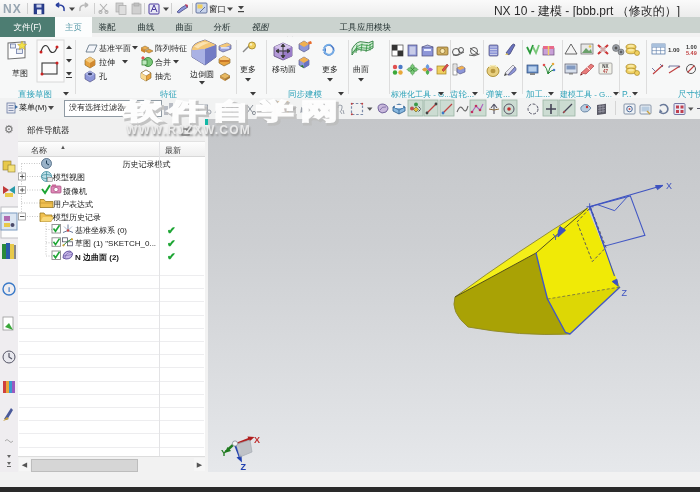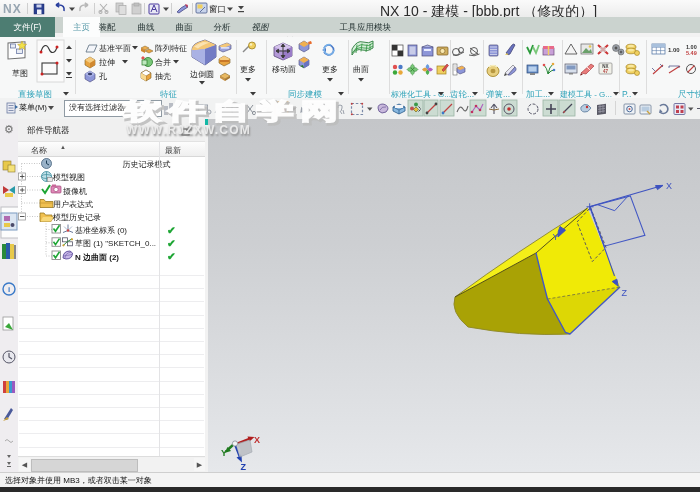--- a/index.html
+++ b/index.html
@@ -3,26 +3,26 @@
 <meta charset="utf-8">
 <style>
   html,body{margin:0;padding:0;}
   #app{position:relative;width:700px;height:492px;overflow:hidden;
        font-family:"Liberation Sans",sans-serif;background:#f2f2f2;
        -webkit-font-smoothing:antialiased;}
   .ab{position:absolute;}
   
   #titlebar{left:0;top:0;width:700px;height:17px;background:linear-gradient(#fafafa,#ececec);border-bottom:1px solid #dcdcdc;}
   #nxlogo{left:3px;top:2px;font-size:12px;font-weight:bold;color:#97a5b1;letter-spacing:1px;}
-  #apptitle{left:380px;top:3px;width:300px;font-size:14px;color:#2b2b2b;text-align:left;text-decoration:underline;}
+  #apptitle{left:380px;top:3px;width:300px;font-size:12px;color:#2b2b2b;text-align:right;}
   .dn{top:6px;width:0;height:0;border-left:3px solid transparent;border-right:3px solid transparent;border-top:4px solid #4a4a4a;}
   
   #tabrow{left:0;top:17px;width:700px;height:16px;background:#cbd3cf;}
   #filetab{left:0;top:0;width:55px;height:20px;background:#4d7d72;color:#fff;font-size:8.5px;line-height:20px;text-align:center;}
-  #hometab{left:55px;top:0;width:37px;height:20px;background:#fcfdfd;color:#5d9dab;font-size:8.5px;line-height:20px;text-align:center;margin-left:8px;}
+  #hometab{left:55px;top:0;width:37px;height:20px;background:#fcfdfd;color:#5d9dab;font-size:8.5px;line-height:20px;text-align:center;}
   .tab{top:0;height:20px;line-height:20px;font-size:8.5px;color:#1f2d2d;text-align:center;}
   
   #ribbon{left:0;top:37px;width:700px;height:61px;background:#f7f8f8;border-bottom:1px solid #d8d8d8;}
   
   #menurow{left:0;top:98px;width:700px;height:21px;background:#f1f2f2;border-bottom:6px solid #14b8a6;}
   #combo{left:64px;top:2px;width:92px;height:15px;background:#fff;border:1px solid #8f9aa3;font-size:8px;line-height:14px;padding-left:4px;color:#222;}
   
   #sidebar{left:0;top:119px;width:18px;height:353px;background:#efedf0;border-right:1px solid #d3d1d5;}
   
   #panel{left:18px;top:119px;width:187px;height:353px;background:#ffffff;}
@@ -857,19 +857,18 @@
         <path d="M235.5 445.5 L240 457" stroke="#2040b0" stroke-width="2.4" fill="none"></path>
         <path d="M242 462.5 L236.5 457.5 L241.5 455.5 Z" fill="#2040b0"></path>
         <text x="240.5" y="470" font-size="9" fill="#2040b0" font-weight="bold" font-family="Liberation Sans">Z</text>
         <path d="M236 444 L250 440 L252 452 L240 457 Z" fill="#b9bcc2" opacity="0.85" stroke="#9aa0a8" stroke-width="0.7"></path>
         <path d="M236 444 L240 457 L240.5 449 Z" fill="#c8cbd0" opacity="0.8"></path>
         <circle cx="235" cy="443.5" r="2.6" fill="#f2f3f5" stroke="#8a9098" stroke-width="0.8"></circle>
       </g>
     </svg>
   </div>
 
-  <div id="statusbar" class="ab">选择对象并使用 MB3，或者双击某一对象</div>
   <div id="darkstrip" class="ab"></div>
 
   <div id="wm1a" class="ab wmbig">软件自学网</div>
   <div id="wm1" class="ab wmbig">软件自学网</div>
   <div id="wm2" class="ab">WWW.RJZXW.COM</div>
 </div>
 
 </body></html>

